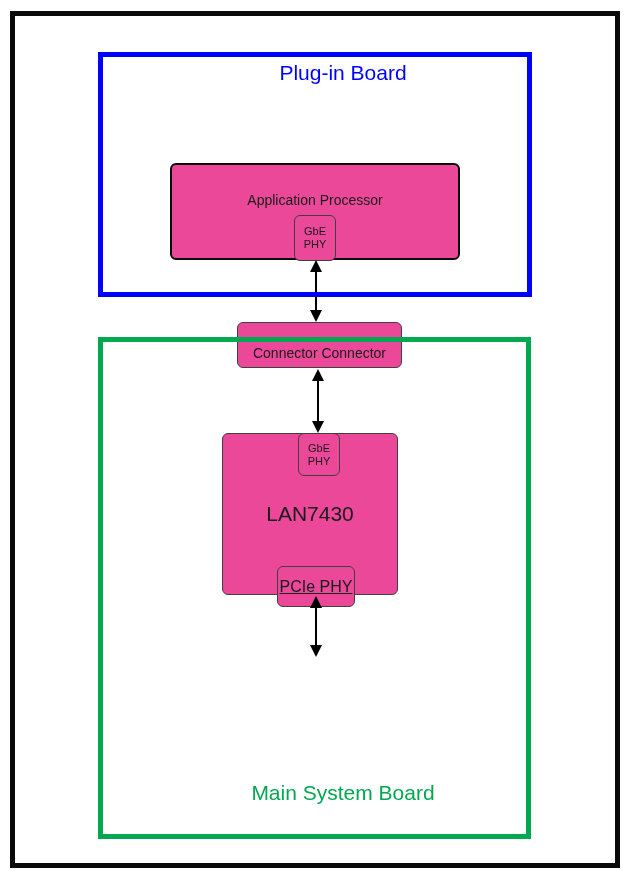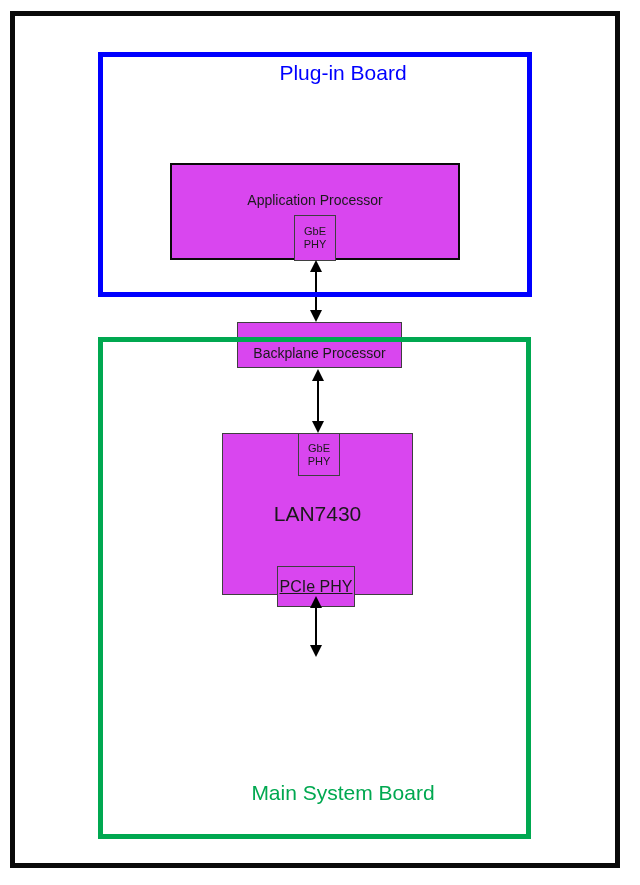--- a/index.html
+++ b/index.html
@@ -18,37 +18,37 @@
 
   .board-title{
     position:absolute;left:0;right:0;text-align:center;
     font-size:21px;letter-spacing:0px;margin-left:46px;
   }
   #plugin-title{top:61px;color:#0000ff;z-index:6;}
   #main-title{top:781px;color:#00a850;z-index:6;}
 
   .node{
     position:absolute;box-sizing:border-box;
-    background:#d946ef;
+    background:#ec4899;
     display:flex;align-items:center;justify-content:center;
-    text-align:center;z-index:1;
+    text-align:center;z-index:1;border-radius:6px;
   }
   .thick{border:2px solid #0a0a0a;}
   .thin{border:1px solid #3f3f3f;}
 
   #app-processor{left:170px;top:163px;width:290px;height:97px;align-items:flex-start;}
   #app-processor .node-label{margin-top:27px;font-size:14px;}
 
   #ap-gbe-phy{left:294px;top:215px;width:42px;height:46px;z-index:2;
     flex-direction:column;font-size:11px;line-height:13px;}
 
   #backplane{left:237px;top:322px;width:165px;height:46px;align-items:flex-end;z-index:1;}
   #backplane .node-label{margin-bottom:6px;font-size:14px;}
 
-  #lan7430{left:222px;top:433px;width:191px;height:162px;}
+  #lan7430{left:222px;top:433px;width:176px;height:162px;}
   #lan7430 .node-label{font-size:21px;}
 
   #lan-gbe-phy{left:298px;top:433px;width:42px;height:43px;z-index:2;
     flex-direction:column;font-size:11px;line-height:13px;}
 
   #lan-pcie-phy{left:277px;top:566px;width:78px;height:41px;z-index:2;font-size:16px;text-decoration:underline;}
 
   #pcie-host{left:172px;top:656px;width:286px;height:99px;
     flex-direction:column;font-size:14px;line-height:18px;}
 
@@ -85,21 +85,21 @@
     <span>PHY</span>
   </div>
 
   <div id="arrow-ap-backplane" class="arrow">
     <div class="head-up"></div>
     <div class="line"></div>
     <div class="head-down"></div>
   </div>
 
   <div id="backplane" class="node thin">
-    <span class="node-label">Backplane Processor</span>
+    <span class="node-label">Connector Connector</span>
   </div>
 
   <div id="arrow-backplane-lan" class="arrow">
     <div class="head-up"></div>
     <div class="line"></div>
     <div class="head-down"></div>
   </div>
 
   <div id="lan7430" class="node thin">
     <span class="node-label">LAN7430</span>

